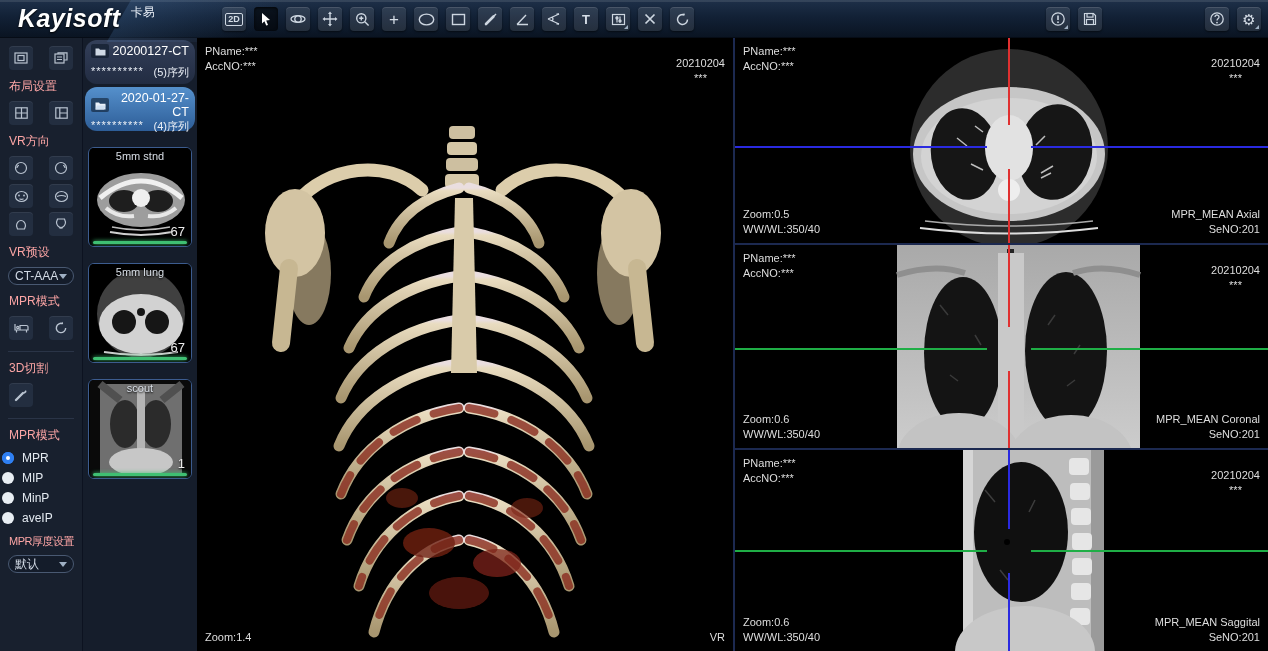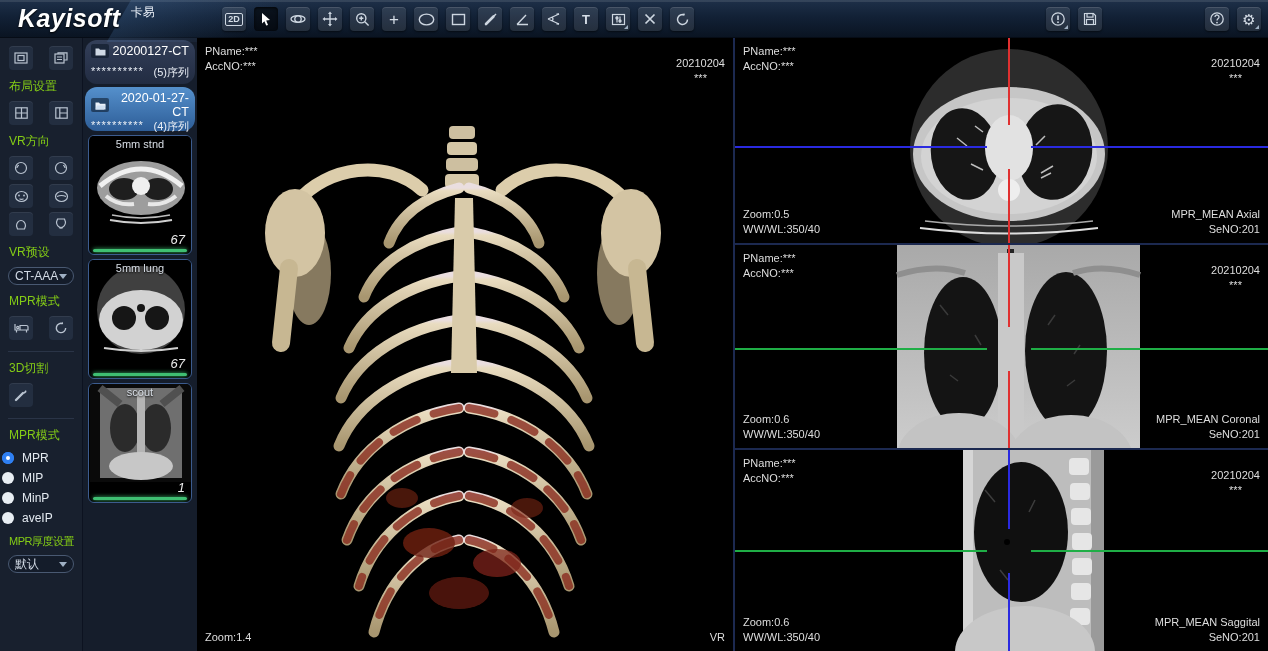--- a/index.html
+++ b/index.html
@@ -28,21 +28,21 @@
   .tbtn .glyph.small { font-size:9px; font-weight:bold; }
   .tbtn .corner { position:absolute; right:2px; bottom:2px; width:0; height:0;
     border-left:4px solid transparent; border-bottom:4px solid #9fb0c2; }
 
   
   .body { display:grid; grid-template-columns:83px 114px 536px 2px 533px; height:613px; }
   .vdivider { background:#1c2950; }
 
   
   .sidebar { background:#18202e; border-right:1px solid #0c1220; padding-top:6px; overflow:hidden; }
-  .side-label { color:#84cc16; font-size:12px; padding:6px 9px 4px; white-space:nowrap; }
+  .side-label { color:#fca5a5; font-size:12px; padding:6px 9px 4px; white-space:nowrap; }
   .side-label.tight { font-size:11px; letter-spacing:-.5px; }
   .side-row { display:flex; justify-content:space-between; padding:2px 9px; }
   .side-row.single { justify-content:flex-start; }
   .sbtn { width:24px; height:24px; border-radius:4px; background:#232e40; box-shadow:inset 0 1px 0 rgba(255,255,255,.07);
     display:flex; align-items:center; justify-content:center; color:#b9c3d0; }
   .side-divider { border-top:1px solid #2a3447; margin:9px 8px 2px; }
   .select { margin:2px 8px; height:18px; border:1px solid #495972; border-radius:9px; background:#141c2a;
     color:#d3dbe6; font-size:12px; display:flex; align-items:center; padding:0 6px; justify-content:space-between; }
   .select .chev { width:0; height:0; border-left:4px solid transparent; border-right:4px solid transparent; border-top:5px solid #9fb0c4; }
   .radio-row { display:flex; align-items:center; gap:8px; padding:3px 2px; }
@@ -54,24 +54,24 @@
   
   .thumbcol { background:#151d2b; padding-top:2px; overflow:hidden; }
   .series-card { margin:0 2px 3px; height:44px; border-radius:12px; padding:4px 6px;
     background:linear-gradient(180deg,#333f59,#222c42); display:flex; flex-direction:column; justify-content:space-between; }
   .series-card.selected { background:linear-gradient(180deg,#5590cc,#2d5d97); }
   .series-top { display:flex; align-items:center; }
   .folder-box { width:18px; height:14px; border-radius:2px; background:rgba(10,20,35,.55); display:flex; align-items:center; justify-content:center; }
   .series-title { flex:1; text-align:right; color:#fff; font-size:12.5px; }
   .series-bottom { display:flex; justify-content:space-between; color:#e9eef5; font-size:11px; }
   .series-stars { letter-spacing:1px; }
-  .thumb { position:relative; width:104px; height:120px; margin:4px auto 3px; border:1px solid #3c5c8f; border-radius:6px; background:#000; overflow:hidden; }
+  .thumb { position:relative; width:104px; height:100px; margin:16px auto 3px; border:1px solid #3c5c8f; border-radius:6px; background:#000; overflow:hidden; }
   .thumb svg { position:absolute; left:1px; top:0; }
   .thumb-label { position:absolute; top:2px; left:0; width:100%; text-align:center; color:#d9dfe7; font-size:11px; text-shadow:0 1px 2px #000; }
-  .thumb-num { position:absolute; right:6px; bottom:7px; color:#ececec; font-size:13px; text-shadow:0 1px 2px #000;font-style:italic; }
+  .thumb-num { position:absolute; right:6px; bottom:7px; color:#ececec; font-size:13px; text-shadow:0 1px 2px #000; }
   .thumb-progress { position:absolute; left:4px; right:4px; bottom:2px; height:3px; border-radius:2px; background:#3fbf72; box-shadow:0 0 4px #3fbf72; }
 
   
   .viewport { position:relative; background:#000; overflow:hidden; }
   .ov { position:absolute; color:#dedede; font-size:11px; line-height:15px; z-index:5; }
   .ov.tl { left:8px; top:6px; }
   .ov.tr { right:8px; top:18px; text-align:center; }
   .ov.bl { left:8px; bottom:6px; }
   .ov.br { right:8px; bottom:6px; text-align:right; }
   .right-panels { display:grid; grid-template-rows:205px 2px 203px 2px 201px; }

